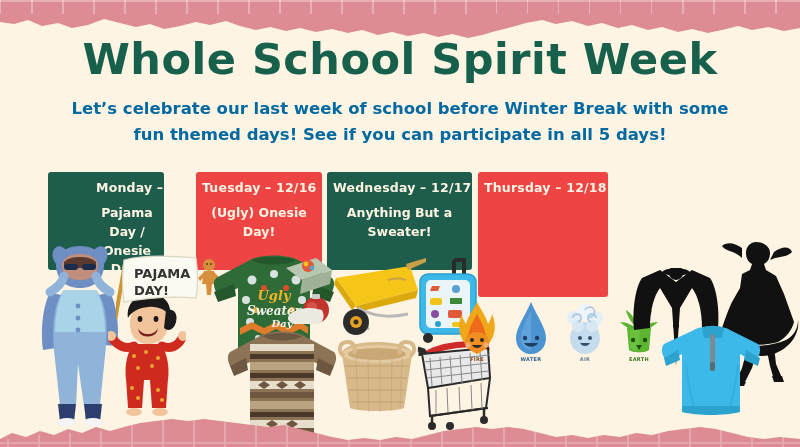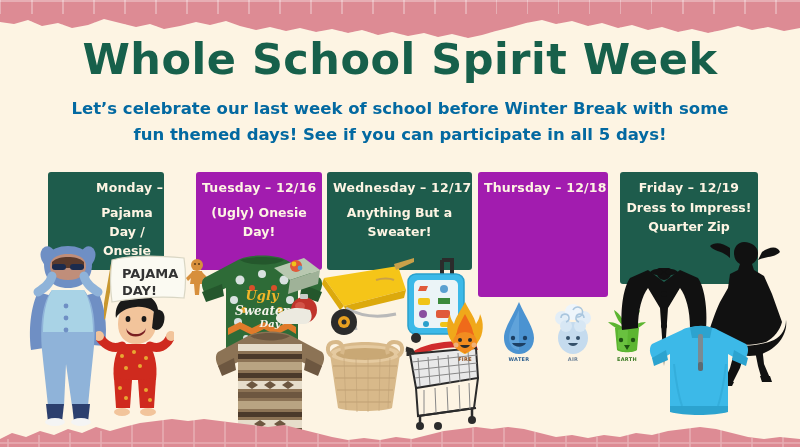--- a/index.html
+++ b/index.html
@@ -41,38 +41,38 @@
     line-height:1.55; z-index:3;
   }
 
   
   .cards { position:absolute; top:172px; left:0; width:800px; height:120px; z-index:4; }
   .card {
     position:absolute; top:0; border-radius:3px; padding:8px 6px 6px;
     text-align:center; color:#fdf4e3;
   }
   .card.green { background:#1e5c4c; }
-  .card.red   { background:#a21caf; }
+  .card.red   { background:#ef4444; }
   .card .date {
     font-size:12.5px; font-weight:bold; letter-spacing:.2px; white-space:nowrap;
     margin-bottom:9px;
   }
   .card .theme { font-size:12.5px; font-weight:bold; line-height:1.5; }
 
   #card-mon { left:48px;  width:116px; height:98px;padding-left:48px; }
   #card-tue { left:196px; width:126px; height:98px; }
   #card-wed { left:327px; width:145px; height:98px; }
   #card-thu { left:478px; width:130px; height:125px; }
   #card-fri { left:620px; width:138px; height:112px; }
   #card-thu .theme { line-height:1.45; }
   #card-fri .date { margin-bottom:4px; }
   #card-fri .theme { line-height:1.5; }
 
   
-  .art { position:absolute; inset:0; z-index:5; pointer-events:none; }
+  .art { position:absolute; inset:0; z-index:5; pointer-events:none;margin-left:12px; }
   .art > * { position:absolute; }
 
   .lbl {
     font-size:5px; font-weight:bold; letter-spacing:.3px;
     text-align:center; width:100%;
   }
   .el-wrap { width:44px; text-align:center; }
   .el-wrap svg { display:block; margin:0 auto; }
 </style>
 </head>
@@ -98,24 +98,20 @@
     <div class="card red" id="card-tue">
       <div class="date">Tuesday – 12/16</div>
       <div class="theme">(Ugly) Onesie Day!</div>
     </div>
     <div class="card green" id="card-wed">
       <div class="date">Wednesday – 12/17</div>
       <div class="theme">Anything But a Sweater!</div>
     </div>
     <div class="card red" id="card-thu">
       <div class="date">Thursday – 12/18</div>
-    </div>
-    <div class="card green" id="card-fri">
-      <div class="date">Friday – 12/19</div>
-      <div class="theme">Dress to Impress! Quarter Zip</div>
     </div>
   </div>
 
   <div class="art">
 
     <svg style="left:22px; top:246px;" width="92" height="180" viewBox="0 0 92 180">
       <ellipse cx="46" cy="172" rx="26" ry="6" fill="#fdf4e3"></ellipse>
       <path d="M16 46 C10 58 6 80 9 104 L22 102 C20 80 24 60 30 50 Z" fill="#6f8fc4"></path>
       <path d="M76 46 C82 58 86 78 83 100 L70 99 C72 78 68 60 62 50 Z" fill="#6f8fc4"></path>
       <path d="M30 44 C20 56 18 80 20 104 C22 124 24 140 26 160 L42 160 L44 118 L50 160 L66 160 C68 138 70 120 72 100 C74 78 72 56 62 44 Z" fill="#8fb3d9"></path>

